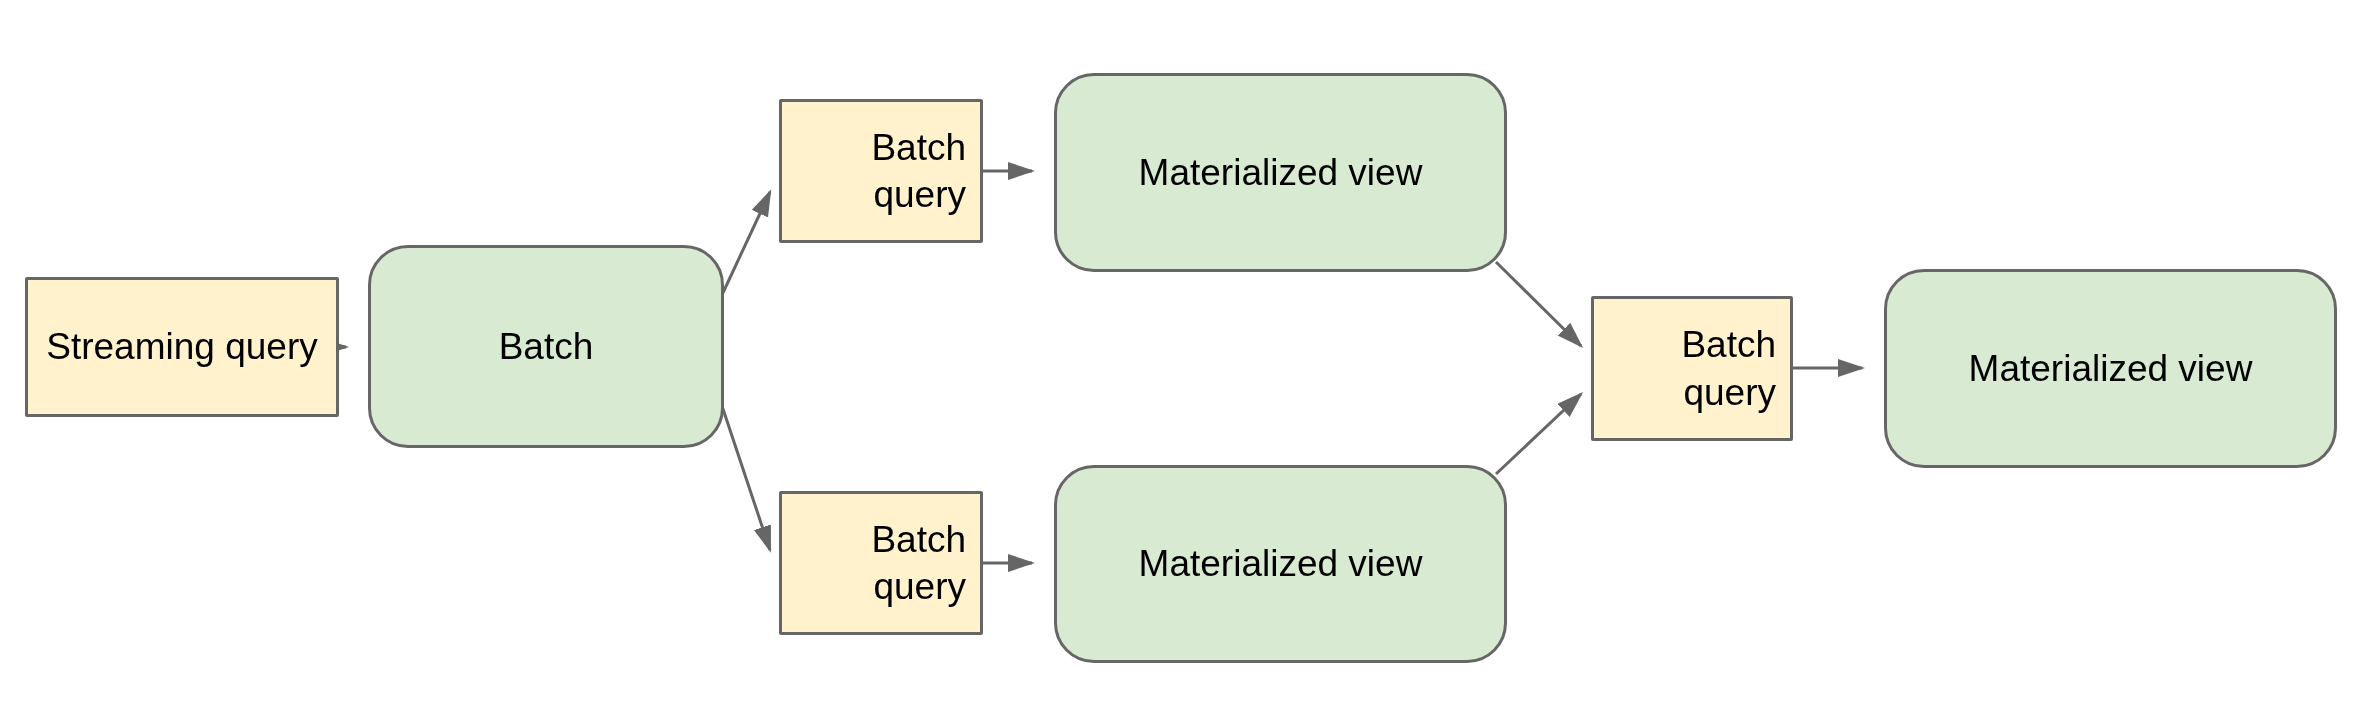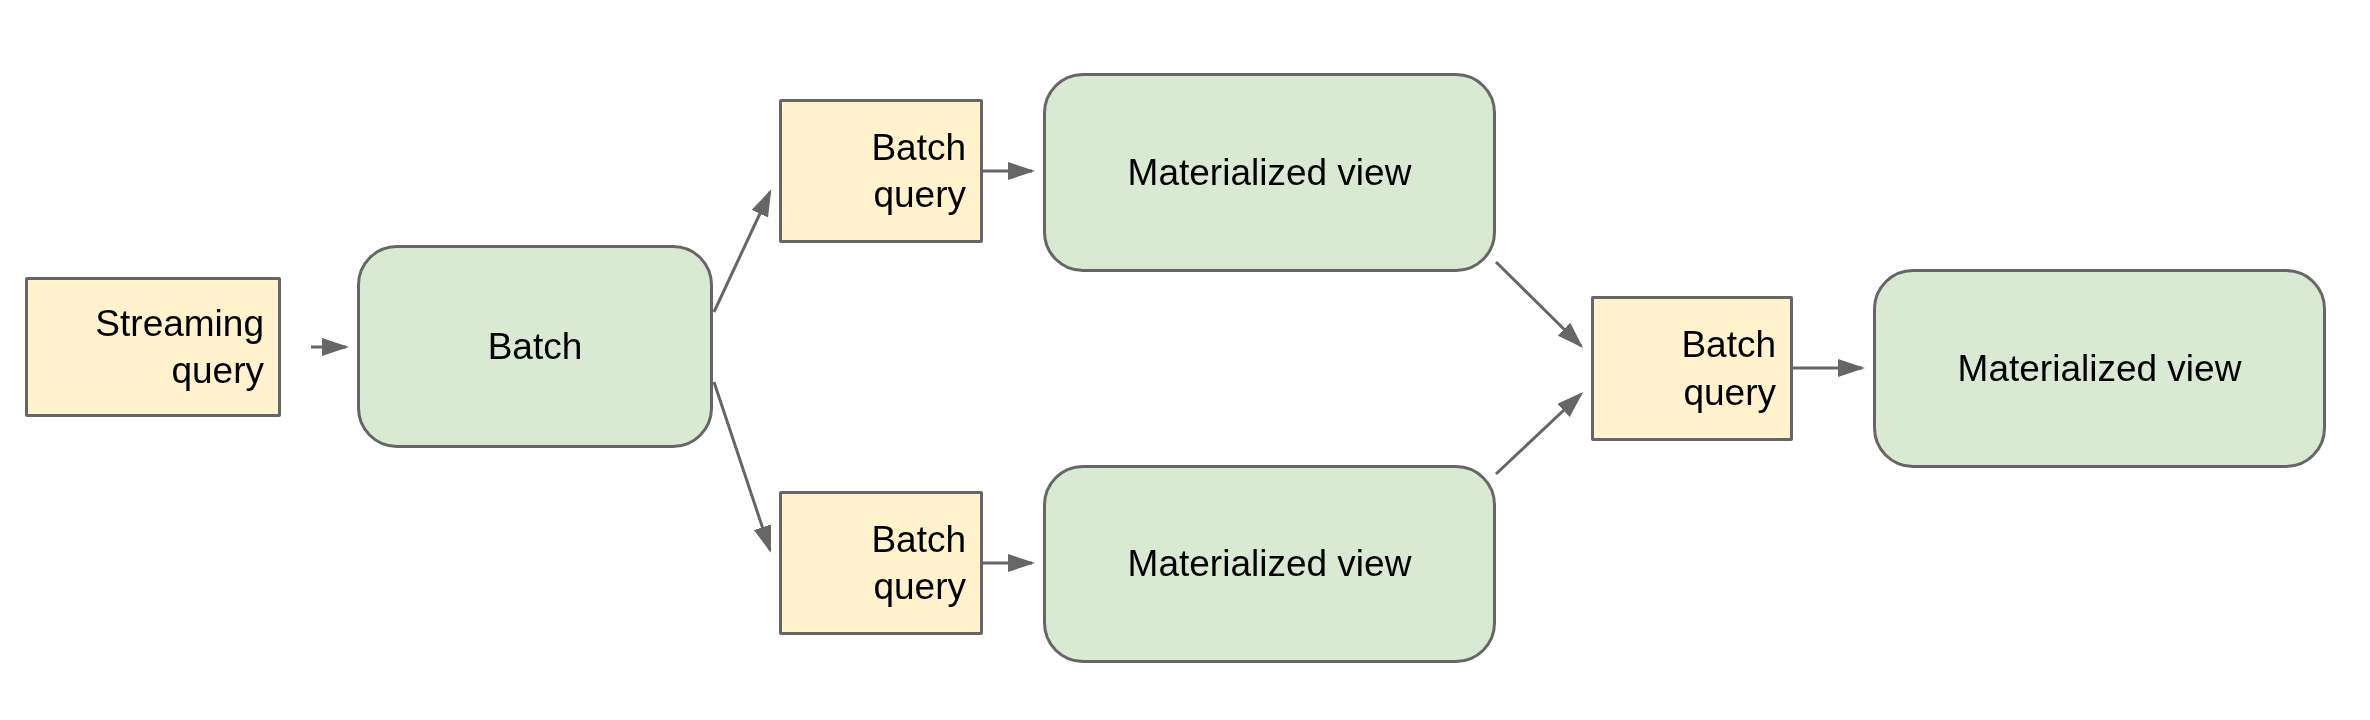--- a/index.html
+++ b/index.html
@@ -30,20 +30,21 @@
     padding: 6px 14px;
   }
   .query {
     background: var(--query-fill, #fff2cc);
     border-radius: 2px;
     text-align: right;
   }
   .view {
     background: var(--view-fill, #d9ead3);
     border-radius: 40px;
+    margin-left: 11px;
   }
   svg.arrows {
     position: absolute;
     inset: 0;
     width: 2370px;
     height: 720px;
     pointer-events: none;
   }
   .arrow {
     stroke: var(--arrow, #666666);
@@ -69,21 +70,21 @@
     <line class="arrow" marker-end="url(#ah)" x1="311" y1="347" x2="346" y2="347"></line>
     <line class="arrow" marker-end="url(#ah)" x1="714" y1="312" x2="770" y2="192"></line>
     <line class="arrow" marker-end="url(#ah)" x1="714" y1="382" x2="770" y2="550"></line>
     <line class="arrow" marker-end="url(#ah)" x1="983" y1="171" x2="1032" y2="171"></line>
     <line class="arrow" marker-end="url(#ah)" x1="983" y1="563" x2="1032" y2="563"></line>
     <line class="arrow" marker-end="url(#ah)" x1="1496" y1="262" x2="1581" y2="346"></line>
     <line class="arrow" marker-end="url(#ah)" x1="1496" y1="474" x2="1581" y2="394"></line>
     <line class="arrow" marker-end="url(#ah)" x1="1793" y1="368" x2="1862" y2="368"></line>
   </svg>
 
-  <div class="node query" style="left:25px; top:277px; width:256px; height:140px;">
+  <div class="node query" style="left:25px; top:277px; width:314px; height:140px;">
     <span>Streaming query</span>
   </div>
 
   <div class="node view" style="left:357px; top:245px; width:356px; height:203px;">
     <span>Batch</span>
   </div>
 
   <div class="node query" style="left:779px; top:99px; width:204px; height:144px;">
     <span>Batch query</span>
   </div>

